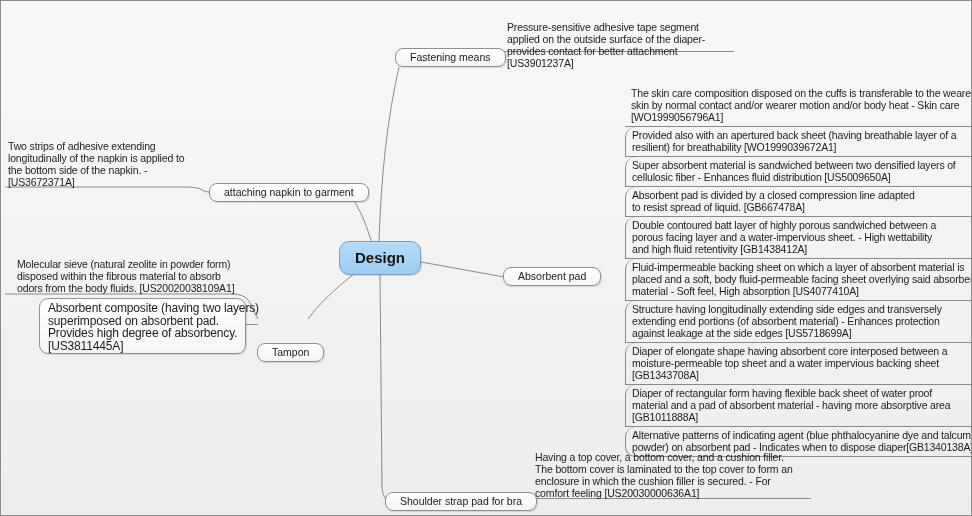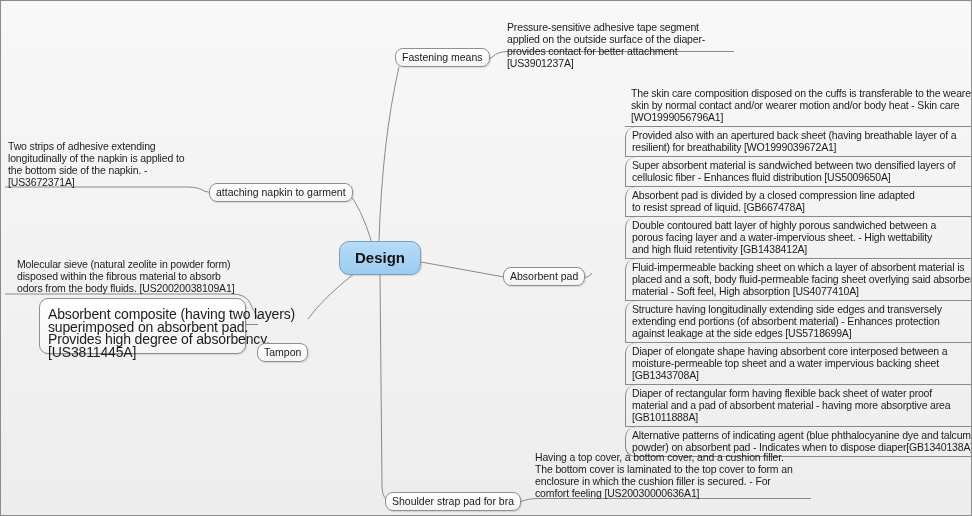--- a/index.html
+++ b/index.html
@@ -14,21 +14,21 @@
   .edges{position:absolute;left:0;top:0;width:970px;height:514px;}
   .edges path{fill:none;stroke:#8a8a8a;stroke-width:1;}
   .node{
     position:absolute;
     box-sizing:border-box;
     border:1px solid #909090;
     border-radius:8px;
     background:linear-gradient(180deg,#ffffff 0%,#f4f4f4 100%);
     color:#1a1a1a;
     font-size:10.5px;line-height:13px;
-    padding:2px 6px;
+    padding:2px 14px;
     white-space:nowrap;
     box-shadow:1px 1px 1px rgba(0,0,0,0.12);
     z-index:3;
   }
   .node-root{
     border:1px solid #7f9db9;
     border-radius:10px;
     background:linear-gradient(180deg,#b5dcf8 0%,#9cccf0 100%);
     font-size:15px;font-weight:bold;line-height:18px;
     padding:7px 15px;
@@ -43,23 +43,23 @@
     z-index:2;
   }
   .bubble{
     position:absolute;
     box-sizing:border-box;
     border:1px solid #909090;
     border-radius:9px;
     background:linear-gradient(180deg,#ffffff 0%,#f5f5f5 100%);
     box-shadow:1px 1px 1px rgba(0,0,0,0.12);
     color:#1c1c1c;
-    font-size:14px;line-height:12.6px;
+    font-size:12px;line-height:12.6px;
     letter-spacing:-0.15px;
-    padding:9px 8px;
+    padding:3px 8px;
     white-space:pre;
     z-index:2;
   }
   .right-col{
     position:absolute;left:591px;top:84px;width:376px;
     display:flex;flex-direction:column;
     z-index:2;
     margin-left:33px;
   }
   .cell{

